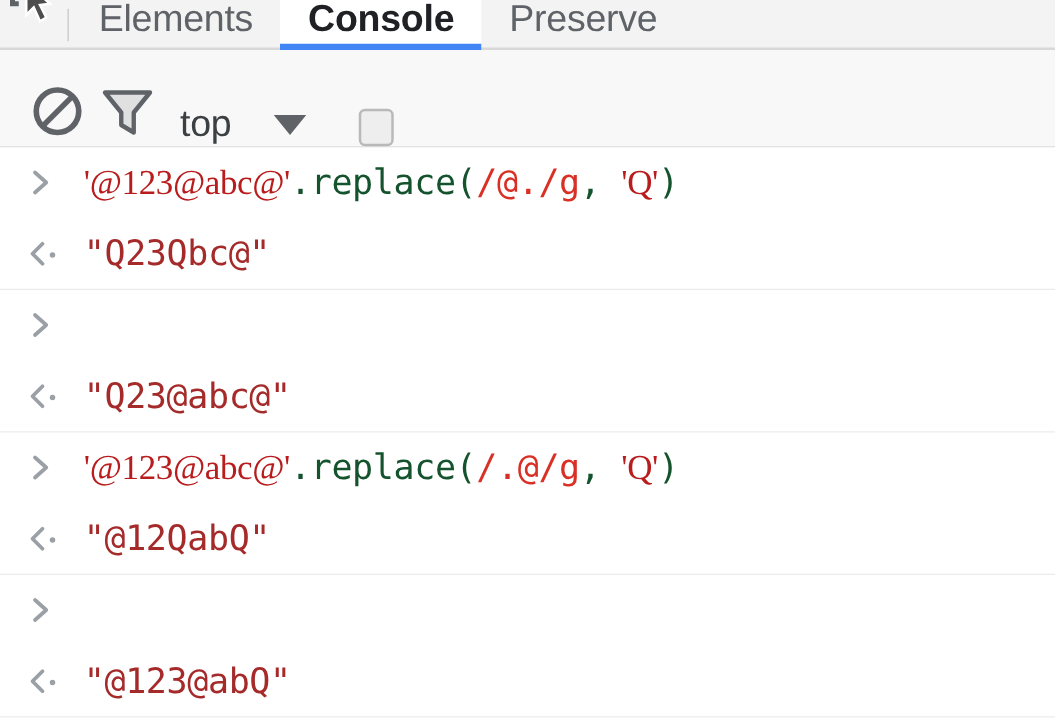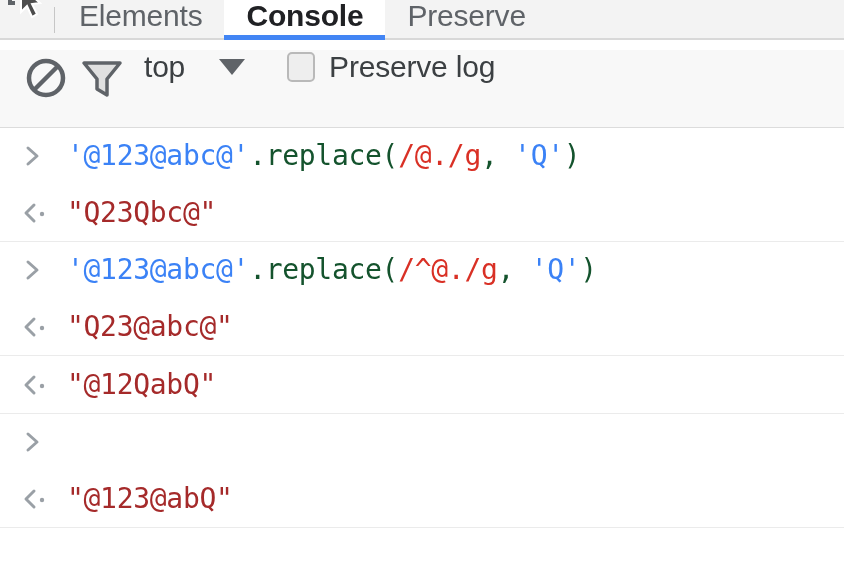--- a/index.html
+++ b/index.html
@@ -81,26 +81,25 @@
     bottom: -2px;
     height: 5px;
     background: #4285f4;
   }
 
   
   .toolbar {
     height: 78px;
     background: #f8f8f8;
     display: flex;
-    align-items: flex-start;
+    align-items: flex-end;
     border-bottom: 1px solid #dcdcdc;
     flex: 0 0 auto;
     box-sizing: border-box;
     padding-left: 18px;
-    margin-top: 10px;
   }
   .tb-icon {
     width: 56px;
     height: 56px;
     display: flex;
     align-items: center;
     justify-content: center;
     flex: 0 0 auto;
   }
   .ctx-select {
@@ -173,21 +172,21 @@
   .gutter svg { display: block; }
 
   .code {
     font-family: "DejaVu Sans Mono", "Liberation Mono", monospace;
     font-size: 28px;
     line-height: 1;
     white-space: pre;
     color: #202933;
     letter-spacing: -0.3px;
   }
-  .tok-string { color: #3b82f6; }
+  .tok-string { color: #b91c1c; font-family: Liberation Serif, serif; }
   .tok-regex  { color: #d93025; }
   .tok-plain  { color: #14532d; }
   .tok-result { color: #a52a2a; }
 </style>
 </head>
 <body>
 
 <div class="devtools">
 
   <div class="tabbar">
@@ -225,21 +224,20 @@
       </svg>
     </div>
 
     <div class="ctx-select">
       <span class="ctx-label">top</span>
       <span class="caret"></span>
     </div>
 
     <div class="preserve-wrap">
       <span class="checkbox"></span>
-      <span class="preserve-label">Preserve log</span>
     </div>
   </div>
 
   <div class="console">
 
     <div class="entry-group">
       <div class="row input-row">
         <span class="gutter">
           <svg width="26" height="26" viewBox="0 0 26 26" aria-hidden="true">
             <path d="M8 5 L17 13 L8 21" fill="none" stroke="#9aa0a6" stroke-width="3" stroke-linecap="round" stroke-linejoin="round"></path>
@@ -258,34 +256,41 @@
       </div>
     </div>
 
     <div class="entry-group">
       <div class="row input-row">
         <span class="gutter">
           <svg width="26" height="26" viewBox="0 0 26 26" aria-hidden="true">
             <path d="M8 5 L17 13 L8 21" fill="none" stroke="#9aa0a6" stroke-width="3" stroke-linecap="round" stroke-linejoin="round"></path>
           </svg>
         </span>
-        <span class="code"><span class="tok-string">'@123@abc@'</span><span class="tok-plain">.replace(</span><span class="tok-regex">/^@./g</span><span class="tok-plain">, </span><span class="tok-string">'Q'</span><span class="tok-plain">)</span></span>
       </div>
       <div class="row output-row">
         <span class="gutter">
           <svg width="30" height="26" viewBox="0 0 30 26" aria-hidden="true">
             <path d="M14 5 L6 13 L14 21" fill="none" stroke="#9aa0a6" stroke-width="3" stroke-linecap="round" stroke-linejoin="round"></path>
             <circle cx="22" cy="14" r="2.2" fill="#9aa0a6"></circle>
           </svg>
         </span>
         <span class="code tok-result">"Q23@abc@"</span>
       </div>
     </div>
 
     <div class="entry-group">
+      <div class="row input-row">
+        <span class="gutter">
+          <svg width="26" height="26" viewBox="0 0 26 26" aria-hidden="true">
+            <path d="M8 5 L17 13 L8 21" fill="none" stroke="#9aa0a6" stroke-width="3" stroke-linecap="round" stroke-linejoin="round"></path>
+          </svg>
+        </span>
+        <span class="code"><span class="tok-string">'@123@abc@'</span><span class="tok-plain">.replace(</span><span class="tok-regex">/.@/g</span><span class="tok-plain">, </span><span class="tok-string">'Q'</span><span class="tok-plain">)</span></span>
+      </div>
       <div class="row output-row">
         <span class="gutter">
           <svg width="30" height="26" viewBox="0 0 30 26" aria-hidden="true">
             <path d="M14 5 L6 13 L14 21" fill="none" stroke="#9aa0a6" stroke-width="3" stroke-linecap="round" stroke-linejoin="round"></path>
             <circle cx="22" cy="14" r="2.2" fill="#9aa0a6"></circle>
           </svg>
         </span>
         <span class="code tok-result">"@12QabQ"</span>
       </div>
     </div>

